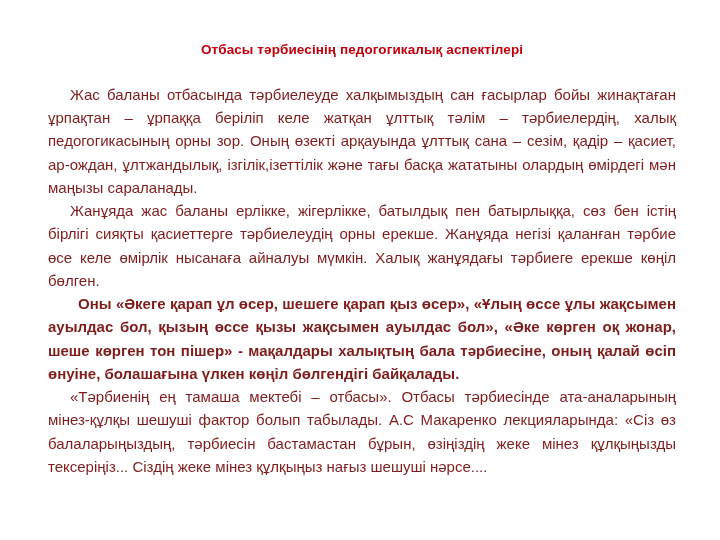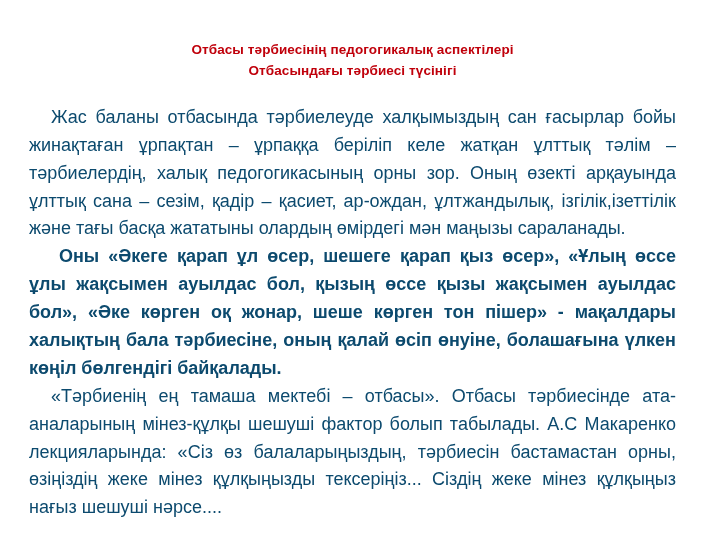--- a/index.html
+++ b/index.html
@@ -11,60 +11,60 @@
     height: 540px;
     background: #ffffff;
     font-family: "Liberation Sans", sans-serif;
     overflow: hidden;
   }
   .slide {
     position: relative;
     width: 720px;
     height: 540px;
     box-sizing: border-box;
-    padding: 40px 30px 0 15px;
+    padding: 40px 30px 0 34px;
   }
   .title-block {
     text-align: center;
     color: #c0000b;
     font-weight: bold;
     font-size: 13.5px;
     line-height: 1.55;
     letter-spacing: 0.1px;
   }
   .title-line {
     display: block;
   }
   .body-block {
     margin-top: 22px;
     padding: 0 14px 0 14px;
-    color: #0c4a6e;
-    font-size: 18px;
+    color: #7f1d1d;
+    font-size: 15px;
     line-height: 1.55;
     text-align: left;
   }
   .para {
     margin: 0 0 0 0;
     text-indent: 22px;
     text-align: justify;
   }
   .para.indent-wide {
     text-indent: 30px;
     font-weight: bold;
   }
 </style>
 </head>
 <body>
 
 <div class="slide">
 
   <div class="title-block">
     <span class="title-line">Отбасы тәрбиесінің педогогикалық аспектілері</span>
-    <span class="title-line">Отбасындағы тәрбиесі түсінігі</span>
   </div>
 
   <div class="body-block">
     <p class="para">Жас баланы отбасында тәрбиелеуде халқымыздың сан ғасырлар бойы жинақтаған ұрпақтан – ұрпаққа беріліп келе жатқан ұлттық тәлім – тәрбиелердің, халық педогогикасының орны зор.  Оның өзекті арқауында ұлттық сана – сезім, қадір – қасиет, ар-ождан, ұлтжандылық, ізгілік,ізеттілік және тағы басқа жататыны олардың өмірдегі мән маңызы сараланады.</p>
+    <p class="para">Жанұяда жас баланы ерлікке, жігерлікке, батылдық пен батырлыққа, сөз бен істің бірлігі сияқты қасиеттерге тәрбиелеудің орны ерекше. Жанұяда негізі қаланған тәрбие өсе келе өмірлік нысанаға айналуы мүмкін. Халық жанұядағы тәрбиеге ерекше көңіл бөлген.</p>
     <p class="para indent-wide"> Оны «Әкеге қарап ұл өсер, шешеге қарап қыз өсер», «Ұлың өссе ұлы жақсымен ауылдас бол, қызың өссе қызы жақсымен ауылдас бол», «Әке көрген оқ жонар, шеше көрген тон пішер» - мақалдары халықтың бала тәрбиесіне, оның қалай өсіп өнуіне, болашағына үлкен көңіл бөлгендігі байқалады.</p>
-    <p class="para">«Тәрбиенің ең тамаша мектебі – отбасы». Отбасы тәрбиесінде ата-аналарының мінез-құлқы шешуші фактор болып табылады. А.С Макаренко лекцияларында: «Сіз өз балаларыңыздың, тәрбиесін бастамастан орны, өзіңіздің жеке мінез құлқыңызды тексеріңіз... Сіздің жеке мінез құлқыңыз нағыз шешуші нәрсе....</p>
+    <p class="para">«Тәрбиенің ең тамаша мектебі – отбасы». Отбасы тәрбиесінде ата-аналарының мінез-құлқы шешуші фактор болып табылады. А.С Макаренко лекцияларында: «Сіз өз балаларыңыздың, тәрбиесін бастамастан бұрын, өзіңіздің жеке мінез құлқыңызды тексеріңіз... Сіздің жеке мінез құлқыңыз нағыз шешуші нәрсе....</p>
   </div>
 
 </div>
 
 </body></html>

